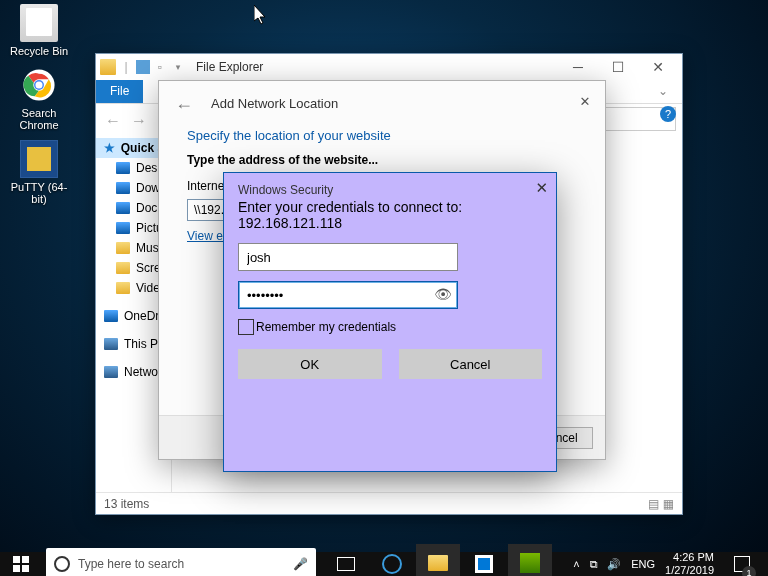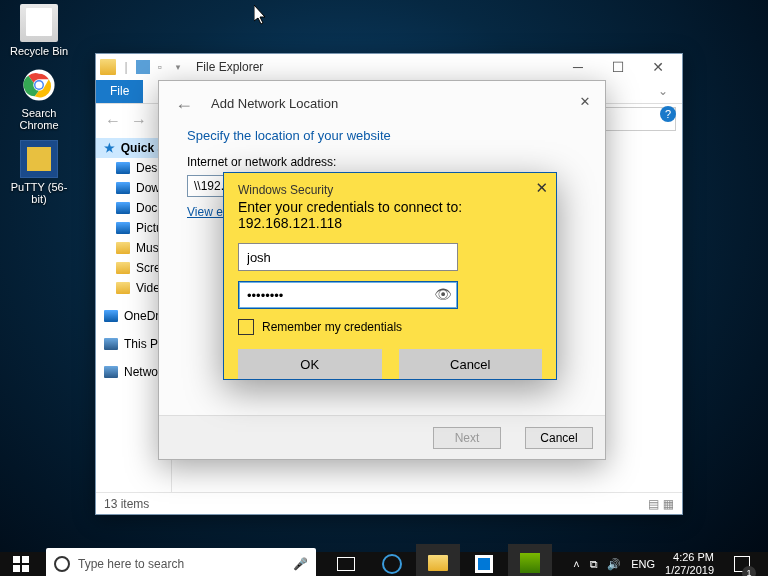--- a/index.html
+++ b/index.html
@@ -50,30 +50,30 @@
 .wiz-body { padding: 6px 28px; }
 .wiz-sub { color:#0a5aa8; font-size:13px; margin-bottom:10px; }
 .wiz-lbl { font-weight:600; font-size:12px; margin-bottom:6px; }
 .wiz-hint { font-size:12px; margin:12px 0 6px; }
 .wiz-input { width: 260px; height: 22px; border:1px solid #7a96b0; padding:0 6px; font-size:12px; }
 .wiz-link { color:#0a5aa8; text-decoration:underline; font-size:12px; cursor:pointer; margin-top:8px; display:inline-block; }
 .wiz-foot { position:absolute; bottom:0; left:0; right:0; height:44px; border-top:1px solid #ddd; background:#f0f0f0; display:flex; align-items:center; justify-content:flex-end; padding:0 12px; gap:24px; }
 .wbtn { min-width:68px; height:22px; border:1px solid #adadad; background:#e6e6e6; font-size:12px; cursor:pointer; }
 .wbtn[disabled] { color:#999; }
 
-.cred { position: absolute; left: 223px; top: 172px; width: 334px; height: 208px; background: #fde047; border: 1px solid #0a5aa8; box-shadow: 0 10px 35px rgba(0,0,0,.4); padding: 10px 14px 12px; }
+.cred { position: absolute; left: 223px; top: 172px; width: 334px; height: 300px; background: #c4b5fd; border: 1px solid #0a5aa8; box-shadow: 0 10px 35px rgba(0,0,0,.4); padding: 10px 14px 12px; }
 .cred-ttl { font-size: 12px; color:#333; margin-bottom:2px; }
 .cred-x { position:absolute; right:8px; top:6px; font-size:15px; color:#333; cursor:pointer; }
 .cred-h { font-size: 17px; color:#1a1a1a; margin: 4px 0 10px; font-weight:400; }
 .cred-msg { font-size: 14px; margin-bottom: 12px; }
 .cred-in { width: 220px; height: 28px; border:1px solid #888; padding:0 8px; font-size:13px; display:block; margin-bottom:10px; }
 .cred-in.focus { border:1px solid #0a5aa8; box-shadow:0 0 0 1px #6ab0e6 inset; }
 .pw-wrap { position:relative; width:220px; }
 .eye { position:absolute; right:6px; top:5px; font-size:14px; color:#555; cursor:pointer; }
-.chk { display:flex; align-items:center; gap:8px; font-size:12px; margin: 6px 0 14px; }
+.chk { display:flex; align-items:center; gap:2px; font-size:12px; margin: 6px 0 14px; }
 .chk-box { width:16px; height:16px; border:1px solid #333; }
 .cred-btns { display:flex; gap:17px; }
 .cred-btn { flex:1; height:30px; background:#ccc; border:none; font-size:13px; cursor:pointer; }
 
 .taskbar { position:absolute; left:0; right:0; bottom:0; height:24px; background:#101010; display:flex; align-items:center; color:#fff; font-size:12px; }
 .start { width:42px; height:40px; display:flex; align-items:center; justify-content:center; cursor:pointer; }
 .start svg { width:16px; height:16px; }
 .search { flex: 0 0 270px; height:32px; margin:4px; background:#fff; border-radius:2px; display:flex; align-items:center; padding:0 8px; gap:8px; color:#555; }
 .search .circ { width:16px; height:16px; border:2px solid #333; border-radius:50%; }
 .tbicons { display:flex; align-items:center; gap:2px; margin-left:4px; }
@@ -100,21 +100,21 @@
           <path fill="#34a853" d="M9 11l7.6 10A8 8 0 0 0 24 32l-6 8A16 16 0 0 1 9 11z"></path>
           <path fill="#fbbc05" d="M37.8 16A16 16 0 0 1 18 40l6-8a8 8 0 0 0 7.4-5l6.4-11z"></path>
           <circle cx="24" cy="24" r="7" fill="#4285f4"></circle>
           <circle cx="24" cy="24" r="5" fill="#fff"></circle>
         </svg>
     </div>
     <span>Search Chrome</span>
   </div>
   <div class="dicon" style="top:140px; left:4px">
     <div class="gl putty-gl"></div>
-    <span>PuTTY (56-bit)</span>
+    <span>PuTTY (64-bit)</span>
   </div>
 </div>
 
 <svg class="cursor" width="14" height="20">
     <path d="M0 0 L0 16 L4 13 L7 19 L9 18 L6 12 L11 12 Z" fill="#fff" stroke="#000" stroke-width="1"></path>
   </svg>
 
 <div class="explorer">
   <div class="exp-titlebar">
     <div class="exp-qat">
@@ -214,20 +214,21 @@
 </div>
 
 <div class="wizard">
   <div class="wiz-close">✕</div>
   <div class="wiz-head">
     <span class="wiz-back">←</span>
     <span class="wiz-title">Add Network Location</span>
   </div>
   <div class="wiz-body">
     <div class="wiz-sub">Specify the location of your website</div>
+    <div class="wiz-lbl">Type the address of the website...</div>
     <div class="wiz-hint">Internet or network address:</div>
     <div style="display:flex;gap:6px;align-items:center">
       <input class="wiz-input" value="\\192.168.121.118" style="">
       <button class="wbtn" style="width:70px;background:#ddd">Browse...</button>
     </div>
     <span class="wiz-link">View examples</span>
   </div>
   <div class="wiz-foot">
     <button class="wbtn" disabled="">Next</button>
     <button class="wbtn">Cancel</button>

